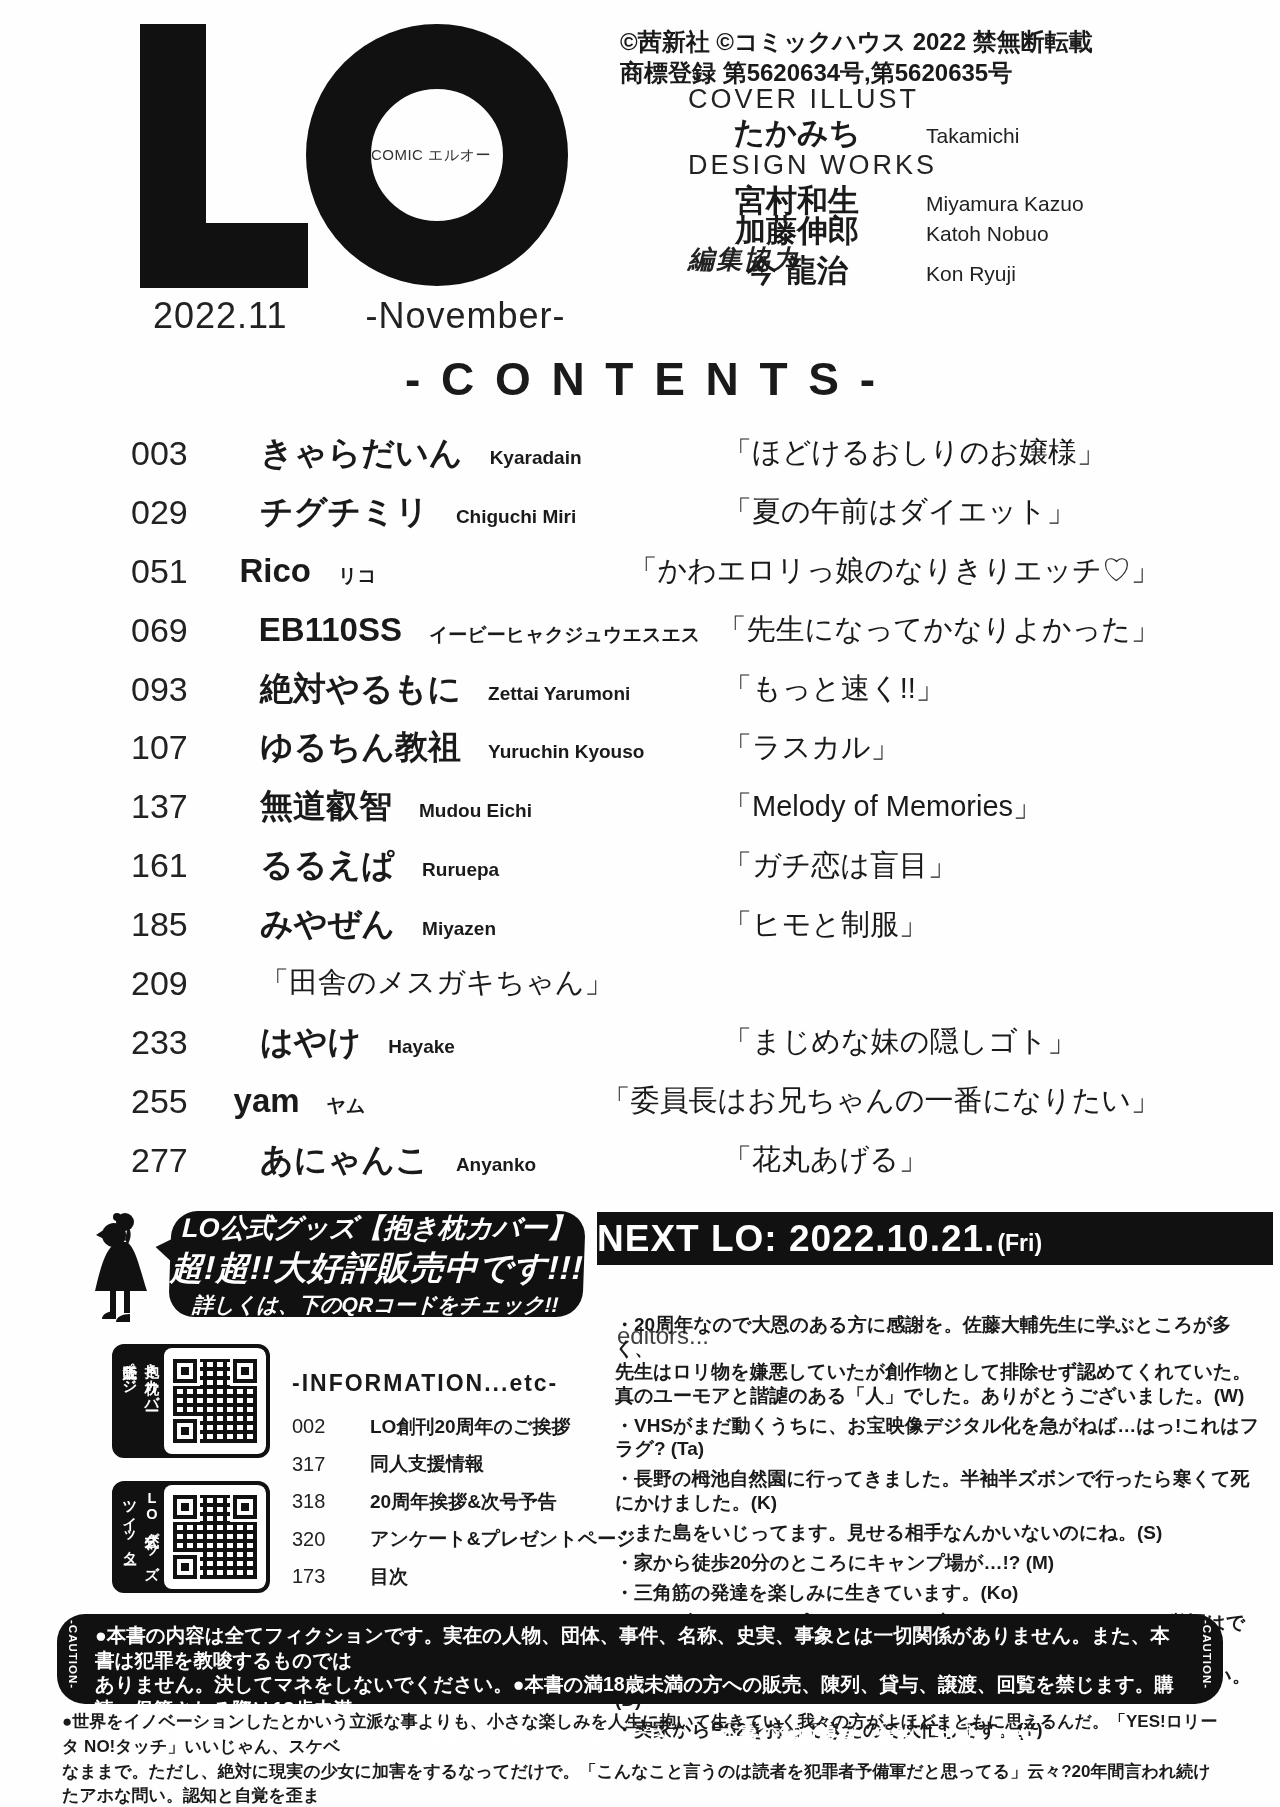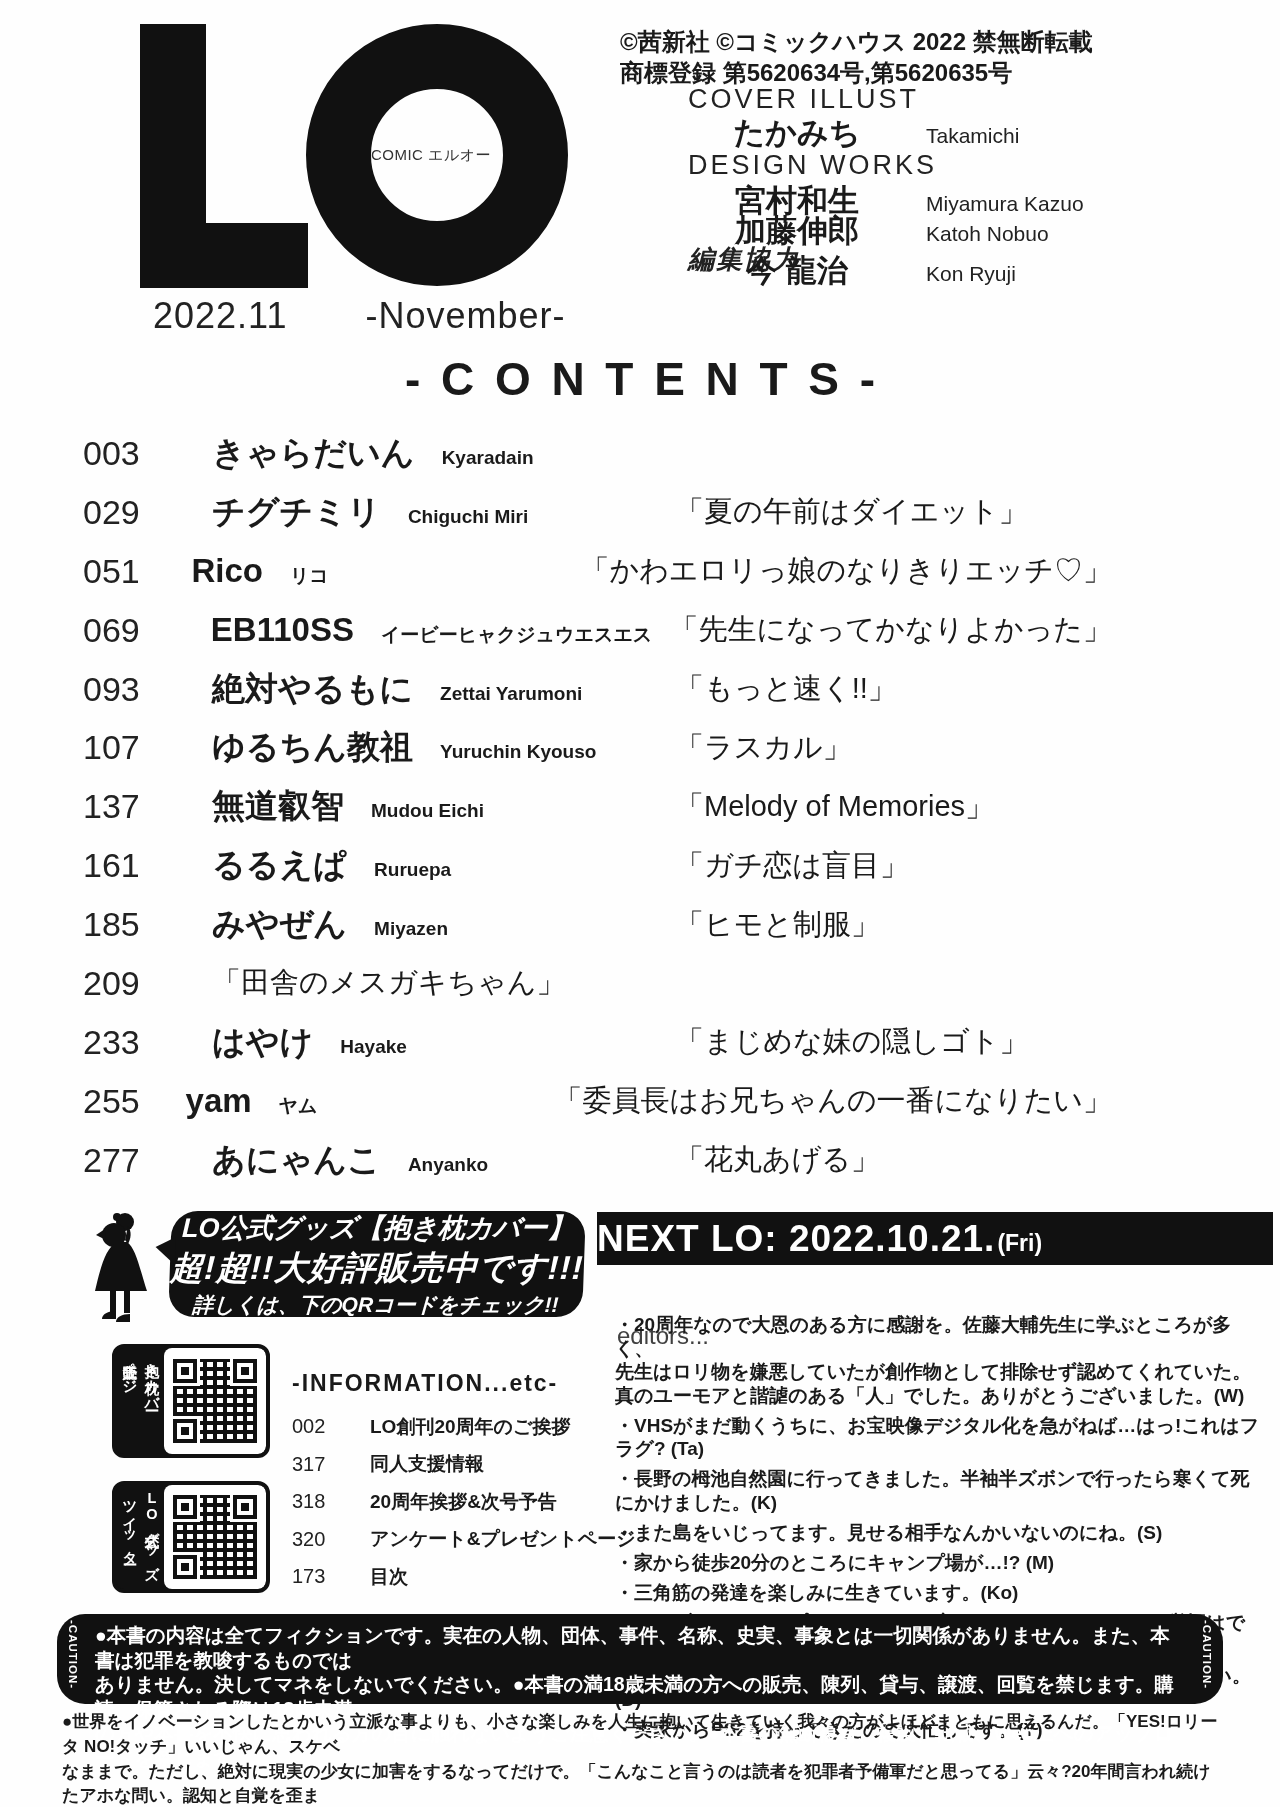--- a/index.html
+++ b/index.html
@@ -20,21 +20,21 @@
   .credits{left:688px;top:84px;width:440px;height:220px;}
   .credit-role{position:absolute;left:0;font-size:27px;letter-spacing:3px;color:#222;white-space:nowrap;}
   .credit-role.strong{font-size:26px;font-weight:bold;letter-spacing:2px;font-style:italic;}
   .credit-name-row{position:absolute;display:flex;align-items:baseline;width:440px;}
   .credit-jp{width:218px;text-align:center;font-weight:bold;font-size:31px;white-space:nowrap;}
   .credit-rm{margin-left:20px;font-size:21px;color:#222;white-space:nowrap;}
 
   
   .contents-heading{left:0;top:352px;width:100%;text-align:center;font-size:46px;font-weight:bold;
                     letter-spacing:.45em;text-indent:.45em;white-space:nowrap;}
-  .toc{left:0;top:424px;width:1112px;}
+  .toc{left:0;top:424px;width:1112px;padding-left:48px;}
   .toc-row{height:58.9px;display:flex;align-items:center;padding-left:83px;}
   .toc-num{width:129px;font-size:34px;color:#222;}
   .toc-author-group{width:463px;display:flex;align-items:baseline;}
   .toc-author{font-size:33px;font-weight:bold;white-space:nowrap;}
   .toc-romaji{margin-left:27px;font-size:19px;font-weight:bold;white-space:nowrap;}
   .toc-title{font-size:29px;font-weight:500;white-space:nowrap;}
 
   
   .girl{left:84px;top:1212px;}
   .bubble{left:170px;top:1211px;width:414px;height:106px;background:#111;border-radius:26px;
@@ -137,20 +137,21 @@
   <div class="abs contents-heading">-CONTENTS-</div>
 
   <div class="abs toc">
 
       <div class="toc-row">
         <span class="toc-num">003</span>
         <span class="toc-author-group">
           <span class="toc-author">きゃらだいん</span>
           <span class="toc-romaji">Kyaradain</span>
         </span>
+        <span class="toc-title">「ほどけるおしりのお嬢様」</span>
       </div>
 
       <div class="toc-row">
         <span class="toc-num">029</span>
         <span class="toc-author-group">
           <span class="toc-author">チグチミリ</span>
           <span class="toc-romaji">Chiguchi Miri</span>
         </span>
         <span class="toc-title">「夏の午前はダイエット」</span>
       </div>

